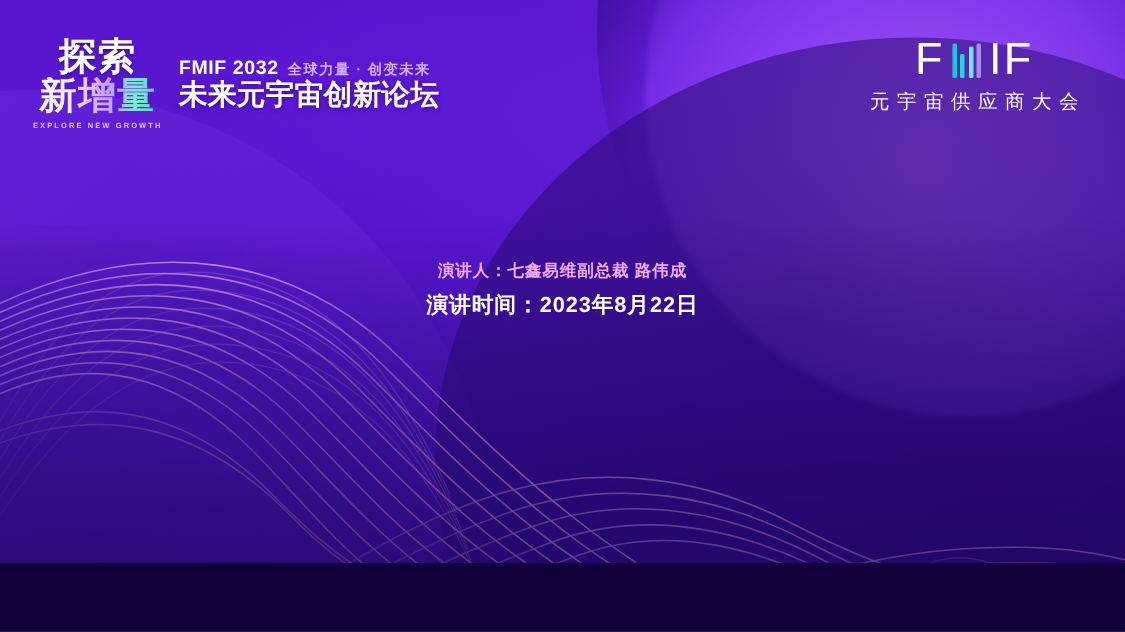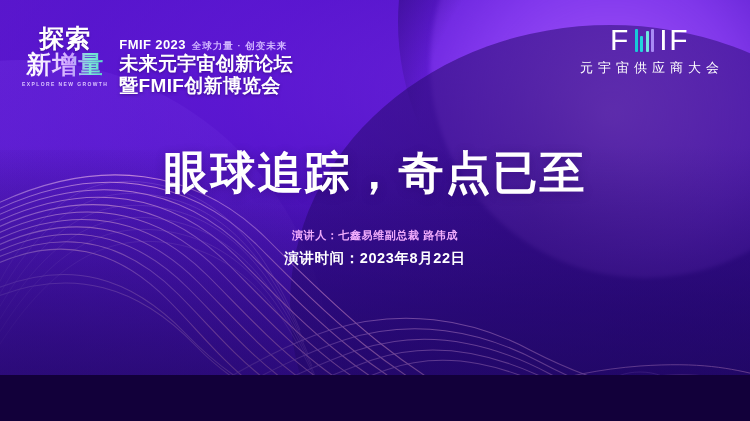--- a/index.html
+++ b/index.html
@@ -227,41 +227,39 @@
   <div class="bottom-shade"></div>
 
   <div class="header-left">
     <div class="logo-mark">
       <div class="logo-row1">探索</div>
       <div class="logo-row2">新增量</div>
       <div class="logo-tag">EXPLORE NEW GROWTH</div>
     </div>
     <div class="header-txt">
       <div class="kicker">
-        <span class="kicker-en">FMIF 2023</span>
+        <span class="kicker-en">FMIF 2032</span>
         <span class="kicker-cn">全球力量 · 创变未来</span>
       </div>
       <div class="hl1">未来元宇宙创新论坛</div>
-      <div class="hl2">暨FMIF创新博览会</div>
     </div>
   </div>
 
   <div class="header-right">
     <div class="fmif-line">
       <span class="fmif-txt">F</span>
       <span class="fmif-m">
           <i></i>
           <i></i>
           <i></i>
           <i></i>
         </span>
       <span class="fmif-txt">IF</span>
     </div>
     <div class="fmif-sub">元宇宙供应商大会</div>
   </div>
 
   <div class="center">
-    <div class="title">眼球追踪，奇点已至</div>
     <div class="meta1">演讲人：七鑫易维副总裁 路伟成</div>
     <div class="meta2">演讲时间：2023年8月22日</div>
   </div>
 
 </div>
 
 </body></html>

